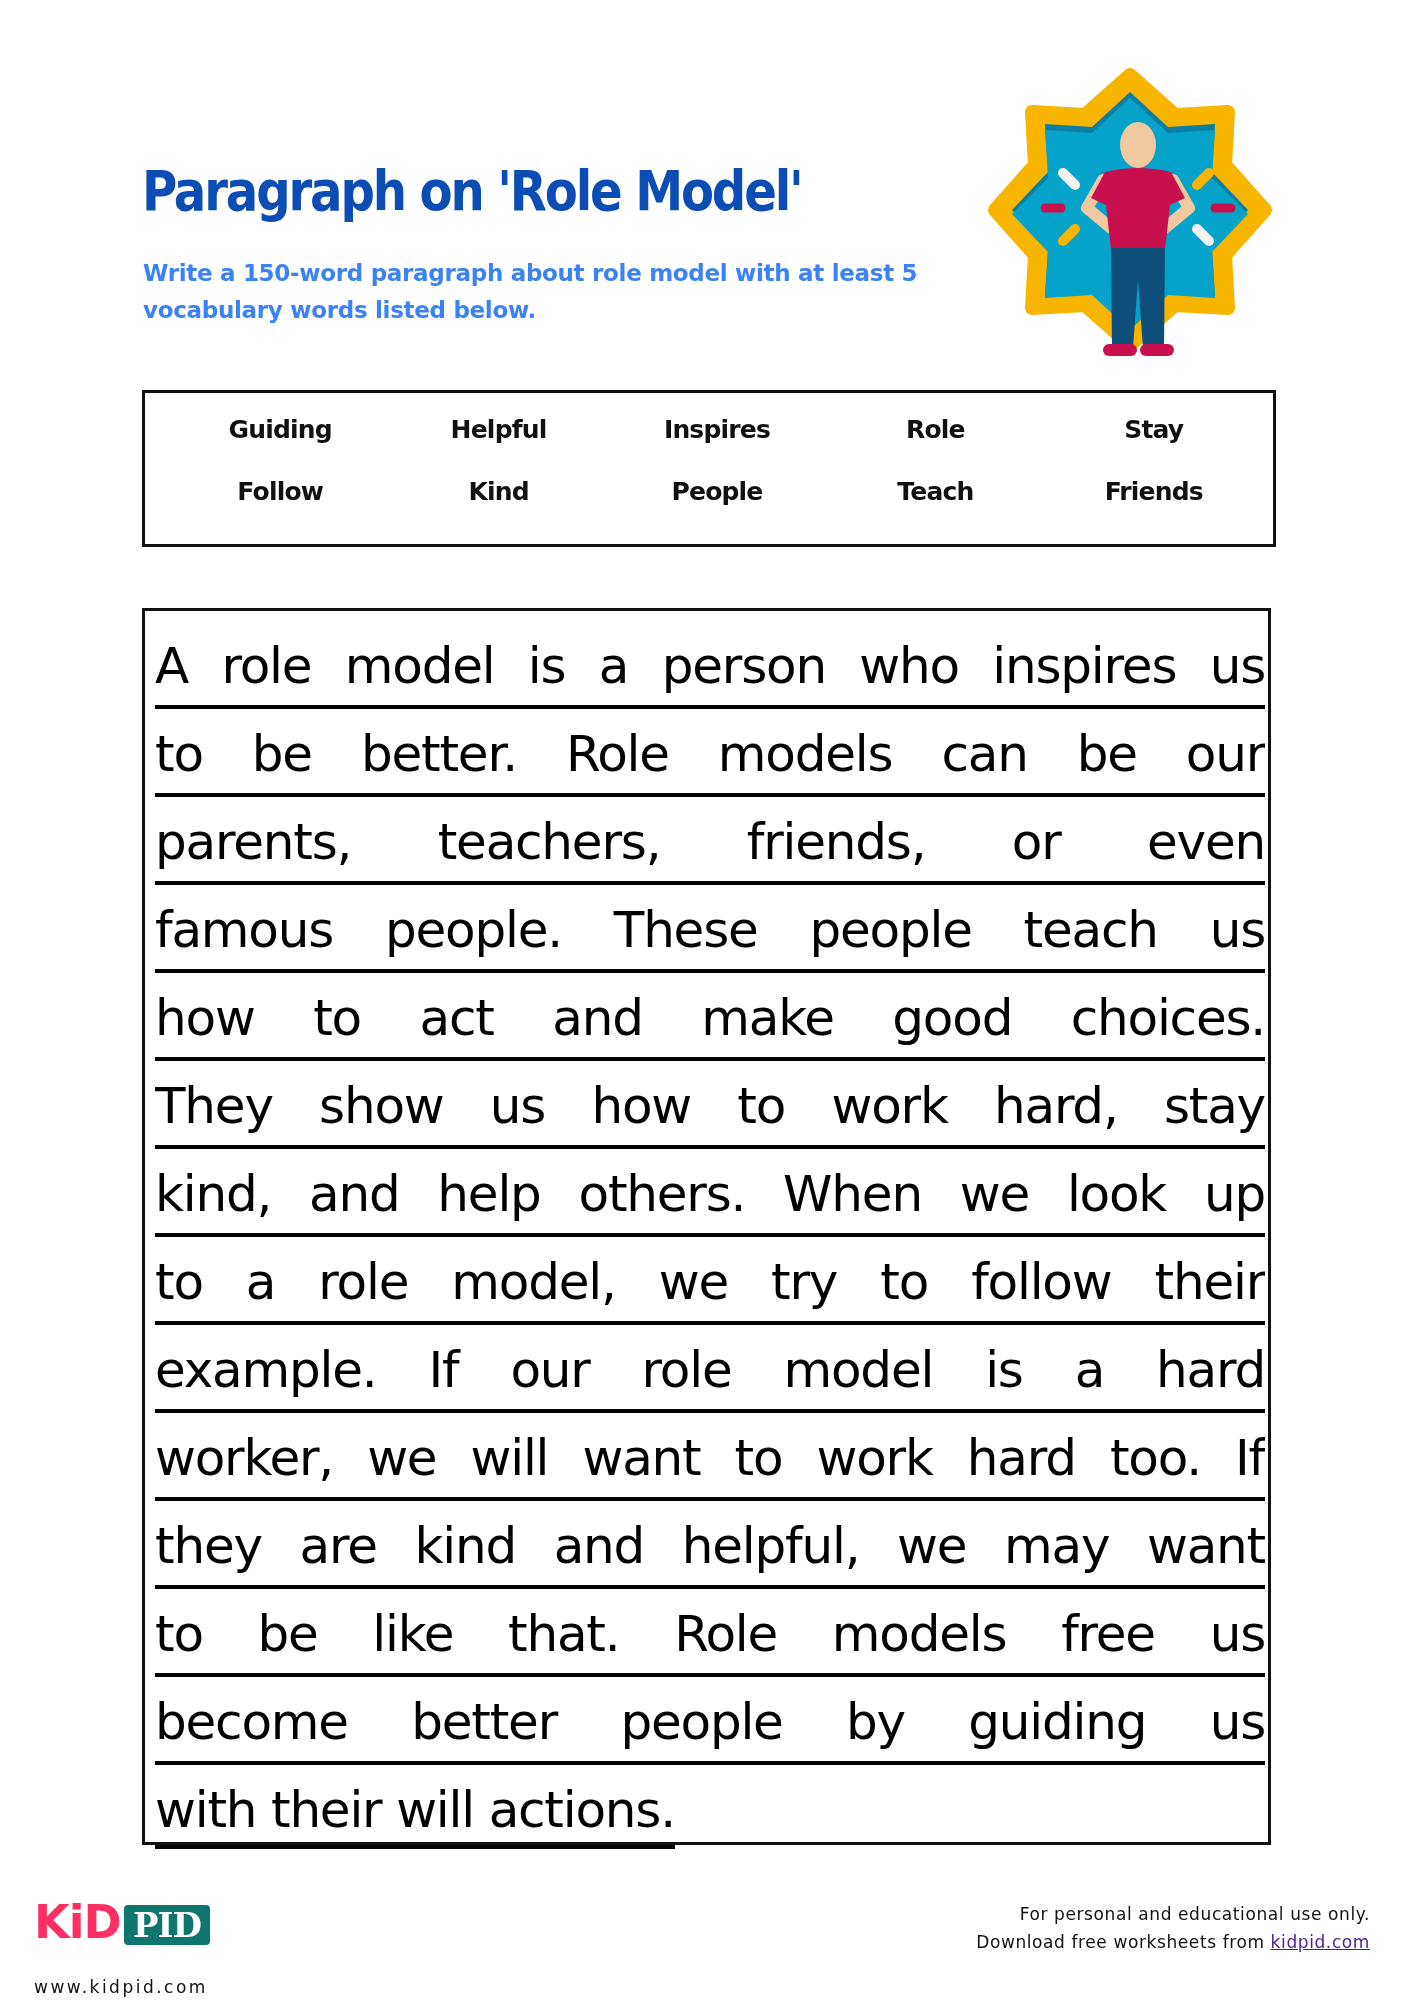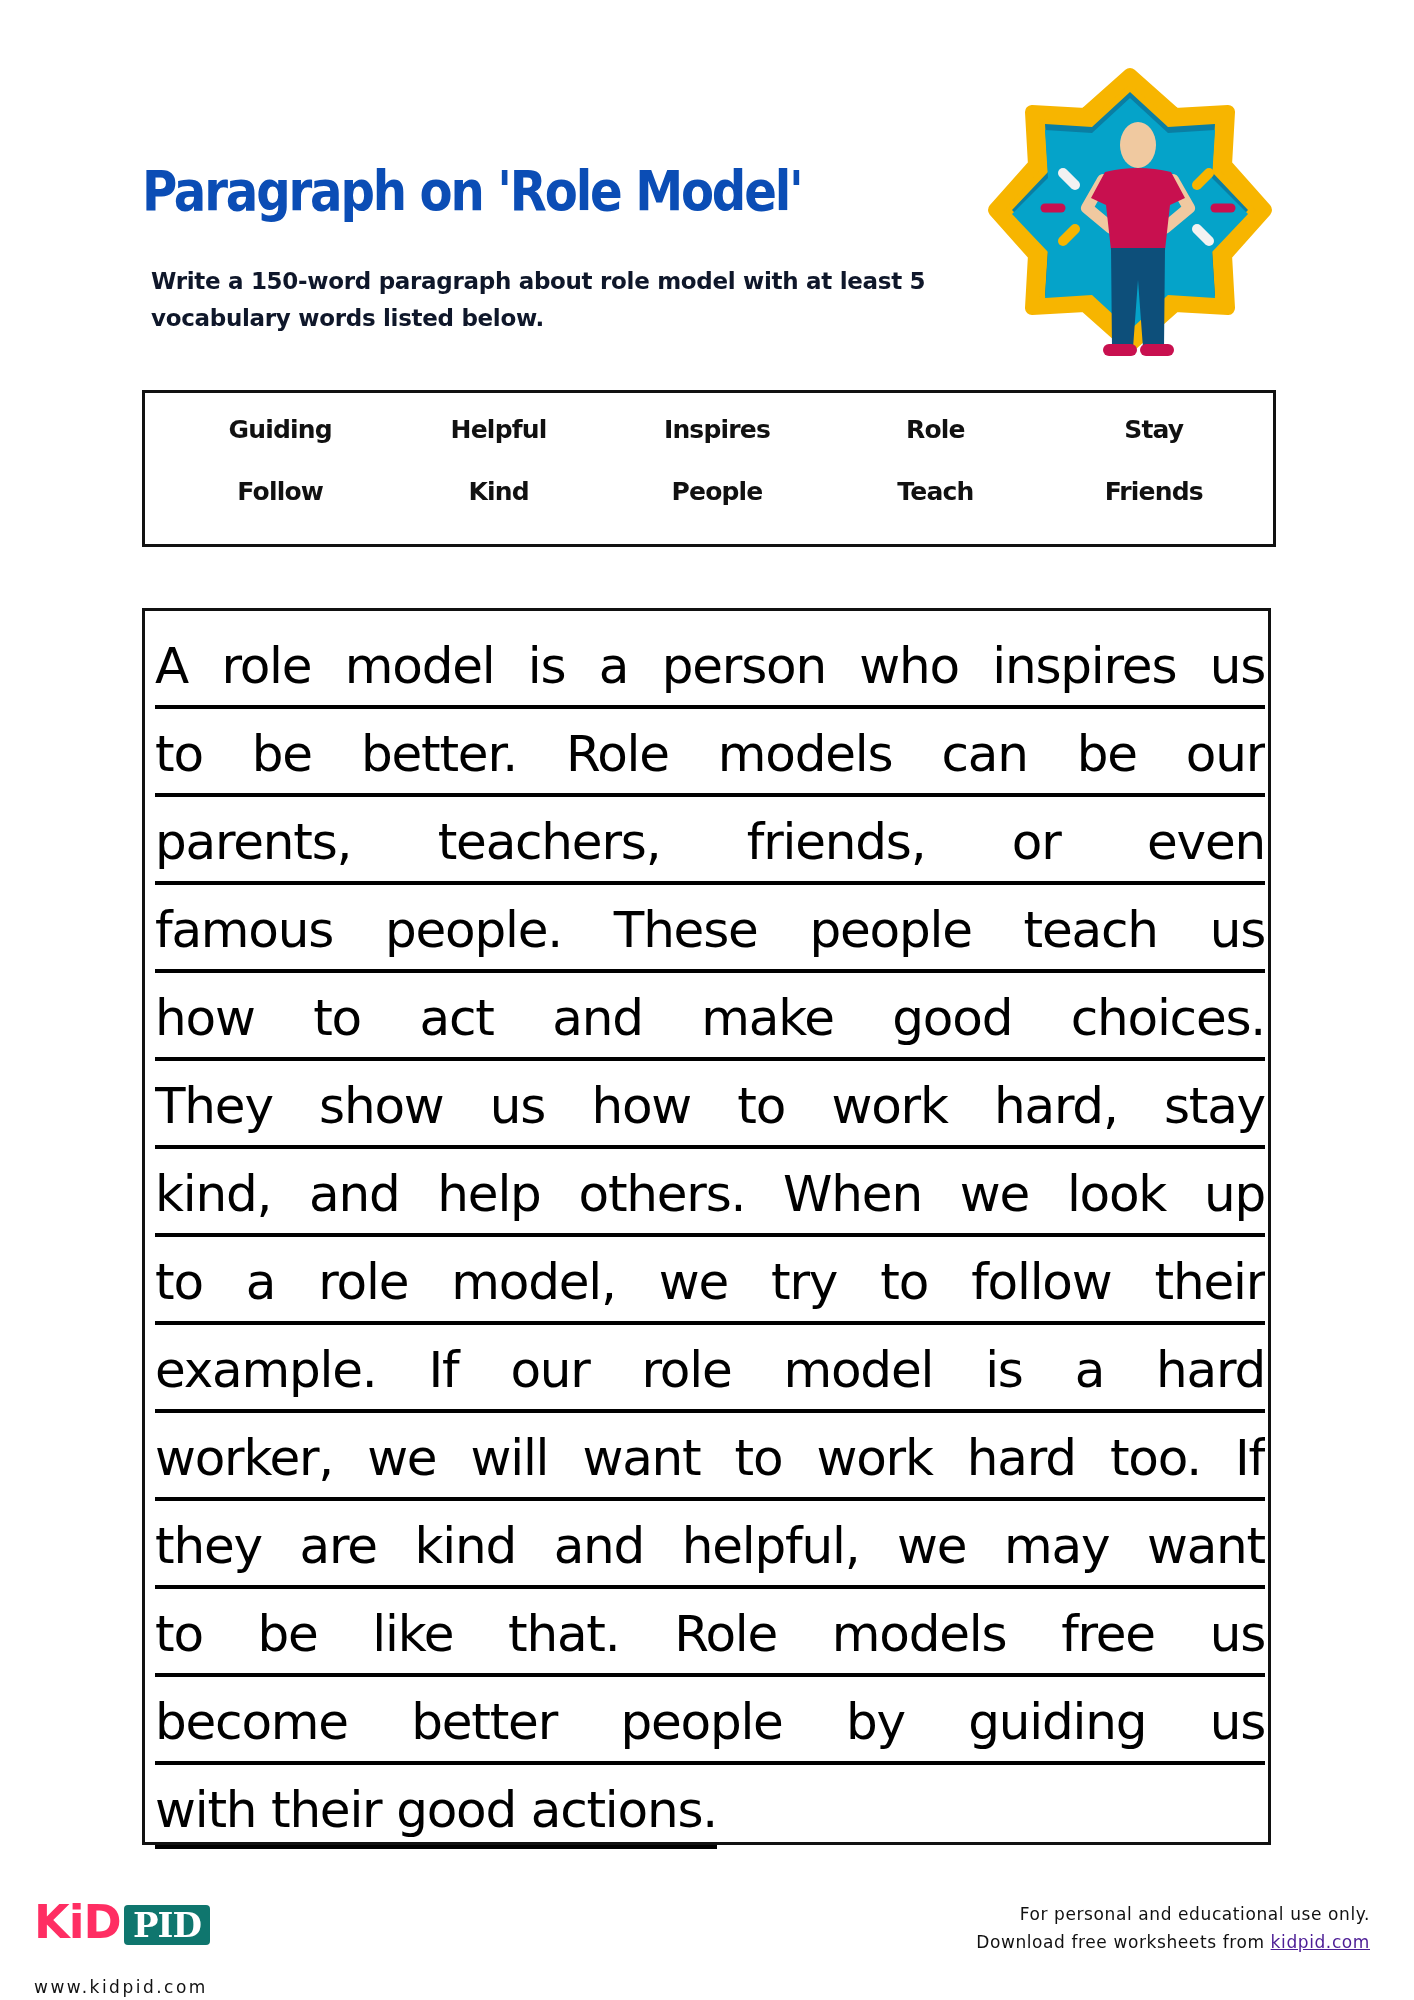--- a/index.html
+++ b/index.html
@@ -27,27 +27,27 @@
       color: #0b4db5;
       transform: scaleX(0.86);
       transform-origin: left top;
       white-space: nowrap;
     }
     .instructions {
       position: absolute;
       left: 143px;
       top: 255px;
       width: 860px;
-      margin: 8px;
+      margin: 0;
       font-family: "DejaVu Sans", sans-serif;
       font-weight: bold;
       font-size: 23px;
       line-height: 37px;
       letter-spacing: -0.3px;
-      color: #0f172a;
+      color: #3b82f6;
     }
     .badge-icon {
       position: absolute;
       left: 975px;
       top: 60px;
       width: 310px;
       height: 310px;
     }
     .vocab-box {
       position: absolute;
@@ -264,21 +264,21 @@
       </div>
     <div class="p-line">
         <span class="txt" style="white-space: normal; text-align: justify; text-align-last: justify; overflow: hidden; height: 74px;">they are kind and helpful, we may want</span>
       </div>
     <div class="p-line">
         <span class="txt" style="white-space: normal; text-align: justify; text-align-last: justify; overflow: hidden; height: 74px;">to be like that. Role models free us</span>
       </div>
     <div class="p-line">
         <span class="txt" style="white-space: normal; text-align: justify; text-align-last: justify; overflow: hidden; height: 74px;">become better people by guiding us</span>
       </div>
-    <div class="p-line last"><span class="txt">with their good actions.</span></div>
+    <div class="p-line last"><span class="txt">with their will actions.</span></div>
   </div>
 </div>
 
 <div class="footer-logo">
   <span class="logo-kid">KiD</span>
   <span class="logo-pid">PID</span>
 </div>
 <div class="logo-url">www.kidpid.com</div>
 
 <div class="footer-note">

